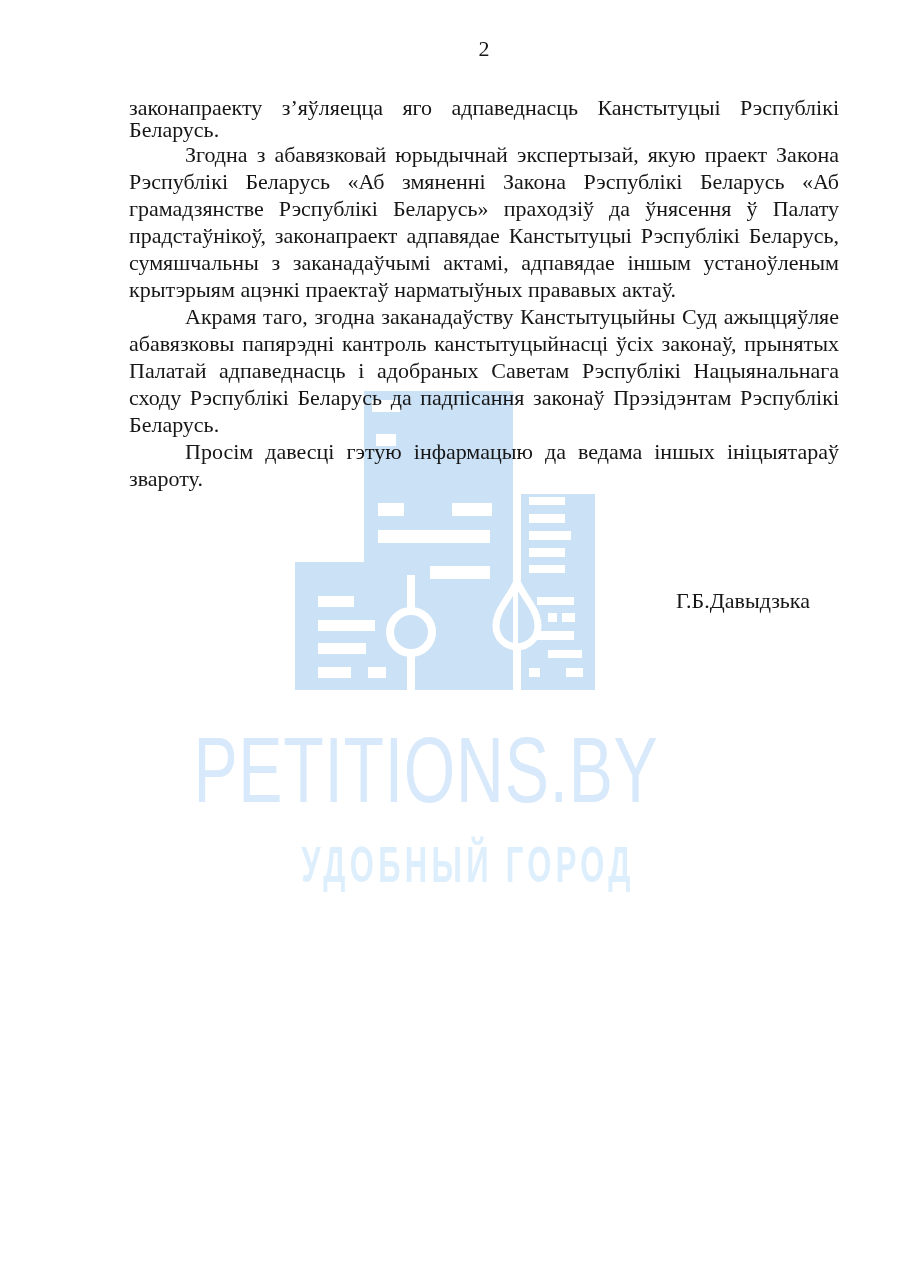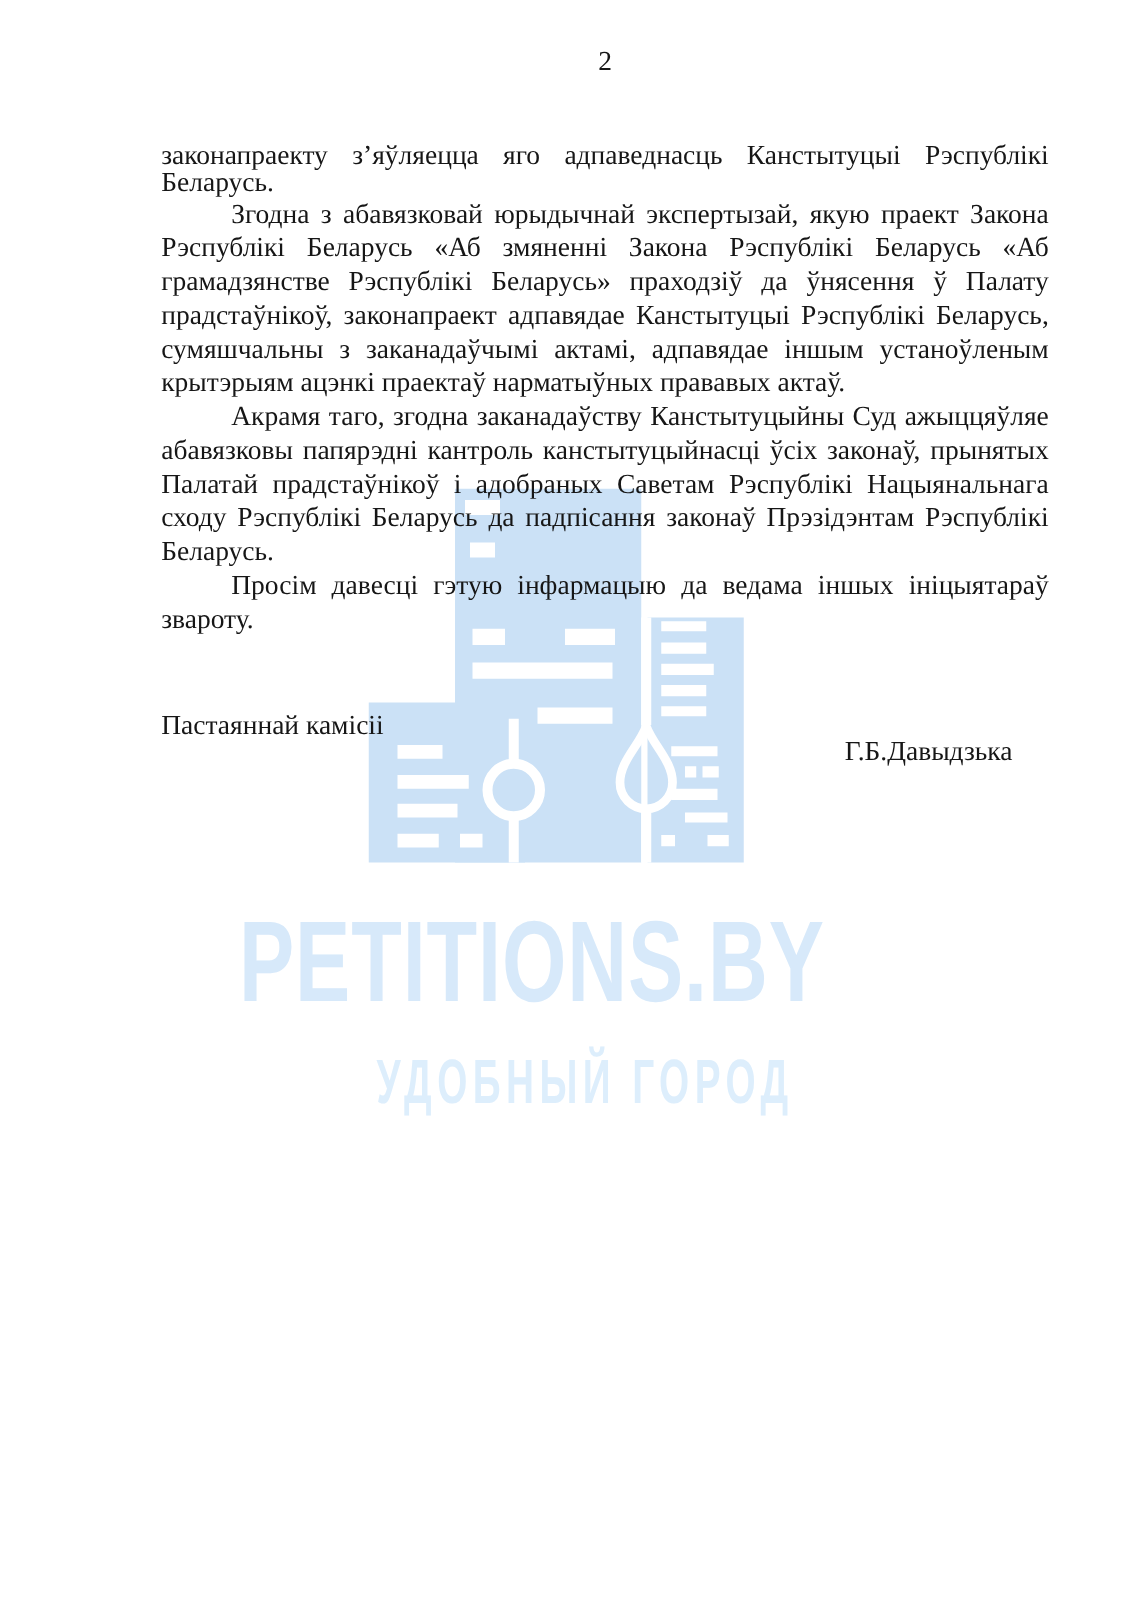--- a/index.html
+++ b/index.html
@@ -21,21 +21,21 @@
     height: 310px;
     z-index: 0;
   }
   .wm-brand {
     position: absolute;
     top: 722px;
     left: 0;
     width: 851px;
     text-align: center;
     font-family: "Liberation Sans", sans-serif;
-    font-weight: bold;
+    font-weight: normal;
     font-size: 92px;
     line-height: 96px;
     letter-spacing: 1px;
     z-index: 0;
     white-space: nowrap;
   }
   .wm-brand > span { display: inline-block; transform: scaleX(0.72); transform-origin: 50% 50%; }
   .wm-tagline {
     position: absolute;
     top: 838px;
@@ -65,21 +65,21 @@
     position: absolute;
     top: 97px;
     left: 129px;
     width: 710px;
     font-size: 22px;
     line-height: 27px;
     text-align: justify;
     z-index: 1;
   }
   .body-text p { margin: 0; padding: 0; text-indent: 56px; }
-  .body-text p.continuation { text-indent: 0; line-height: 22px; margin-top: 16px; }
+  .body-text p.continuation { text-indent: 0; line-height: 22px; }
   .signature {
     position: absolute;
     top: 569px;
     left: 129px;
     width: 710px;
     font-size: 22px;
     line-height: 21px;
     z-index: 1;
   }
   .signature .sig-line { white-space: nowrap; }
@@ -145,22 +145,21 @@
   </div>
   <div class="wm-tagline" style="color:#ddeefc;">
     <span>УДОБНЫЙ ГОРОД</span>
   </div>
 
   <div class="page-number">2</div>
 
   <div class="body-text">
     <p class="continuation">законапраекту з’яўляецца яго адпаведнасць Канстытуцыі Рэспублікі Беларусь.</p>
     <p>Згодна з абавязковай юрыдычнай экспертызай, якую  праект Закона Рэспублікі Беларусь «Аб змяненні Закона Рэспублікі Беларусь «Аб грамадзянстве Рэспублікі Беларусь» праходзіў да ўнясення ў Палату прадстаўнікоў, законапраект адпавядае Канстытуцыі Рэспублікі Беларусь, сумяшчальны з заканадаўчымі актамі, адпавядае іншым устаноўленым крытэрыям ацэнкі праектаў нарматыўных прававых актаў.</p>
-    <p>Акрамя таго, згодна заканадаўству Канстытуцыйны Суд ажыццяўляе абавязковы папярэдні кантроль канстытуцыйнасці ўсіх законаў, прынятых Палатай прадстаўнікоў і адобраных Саветам Рэспублікі Нацыянальнага сходу Рэспублікі Беларусь да падпісання законаў Прэзідэнтам Рэспублікі Беларусь.</p>
+    <p>Акрамя таго, згодна заканадаўству Канстытуцыйны Суд ажыццяўляе абавязковы папярэдні кантроль канстытуцыйнасці ўсіх законаў, прынятых Палатай адпаведнасць і адобраных Саветам Рэспублікі Нацыянальнага сходу Рэспублікі Беларусь да падпісання законаў Прэзідэнтам Рэспублікі Беларусь.</p>
     <p>Просім давесці гэтую інфармацыю да ведама іншых ініцыятараў звароту.</p>
   </div>
 
   <div class="signature">
-    <div class="sig-line">Пастаяннай камісіі</div>
     <div class="sig-name">Г.Б.Давыдзька</div>
   </div>
 
 </div>
 
 </body></html>

